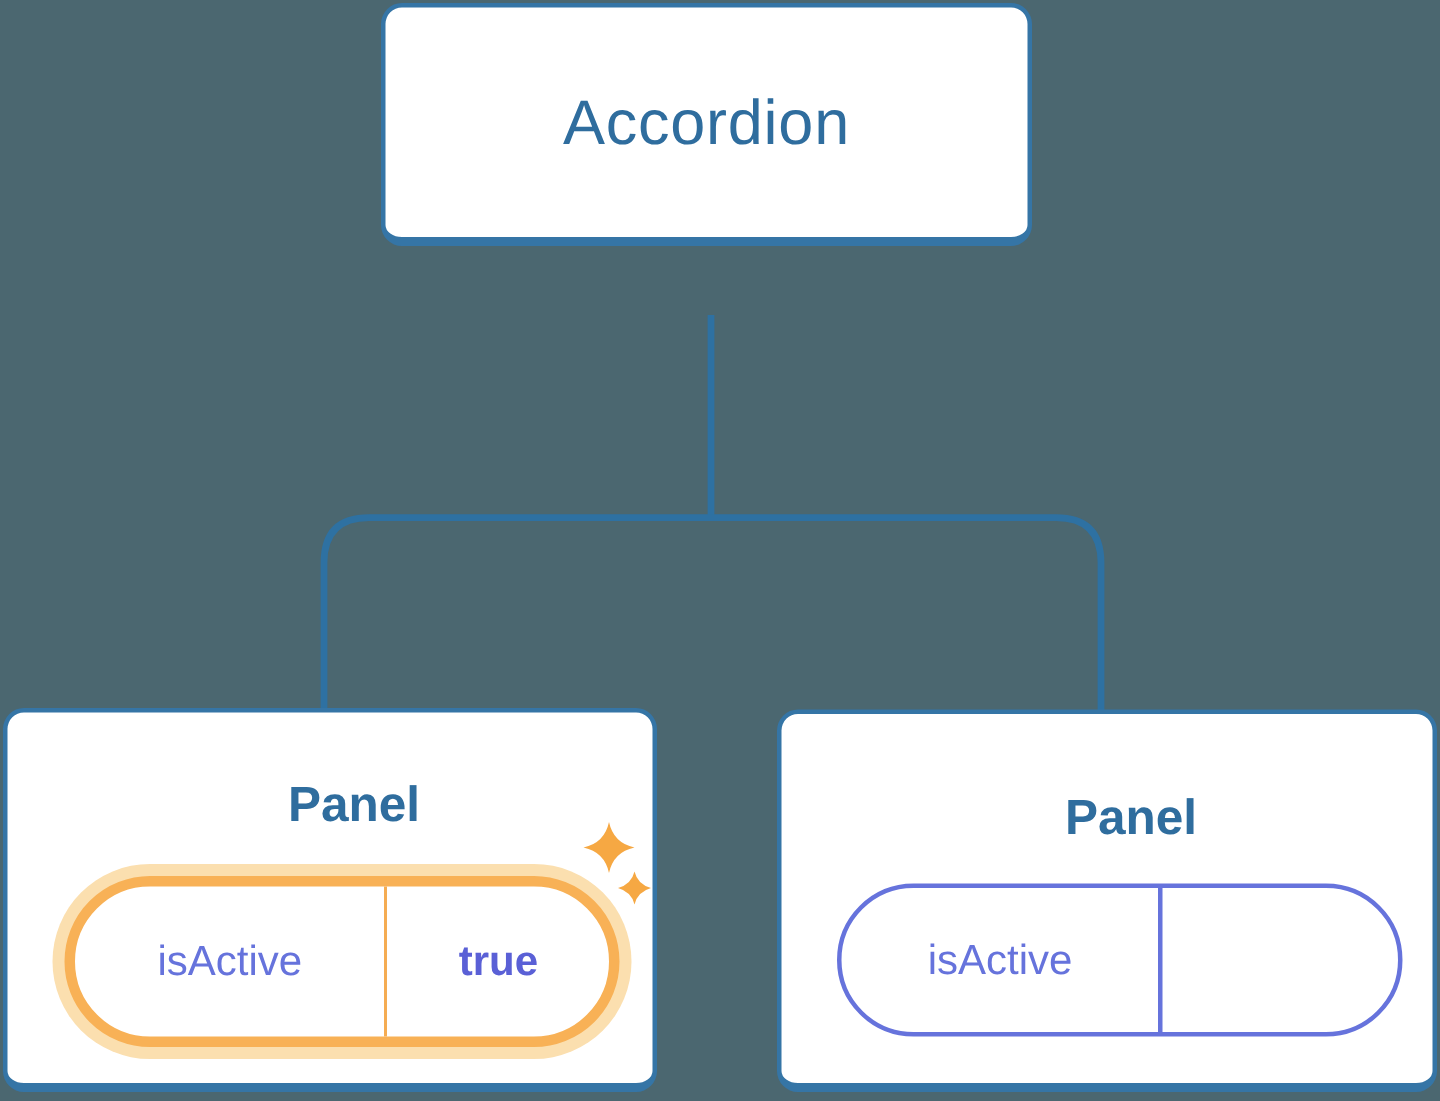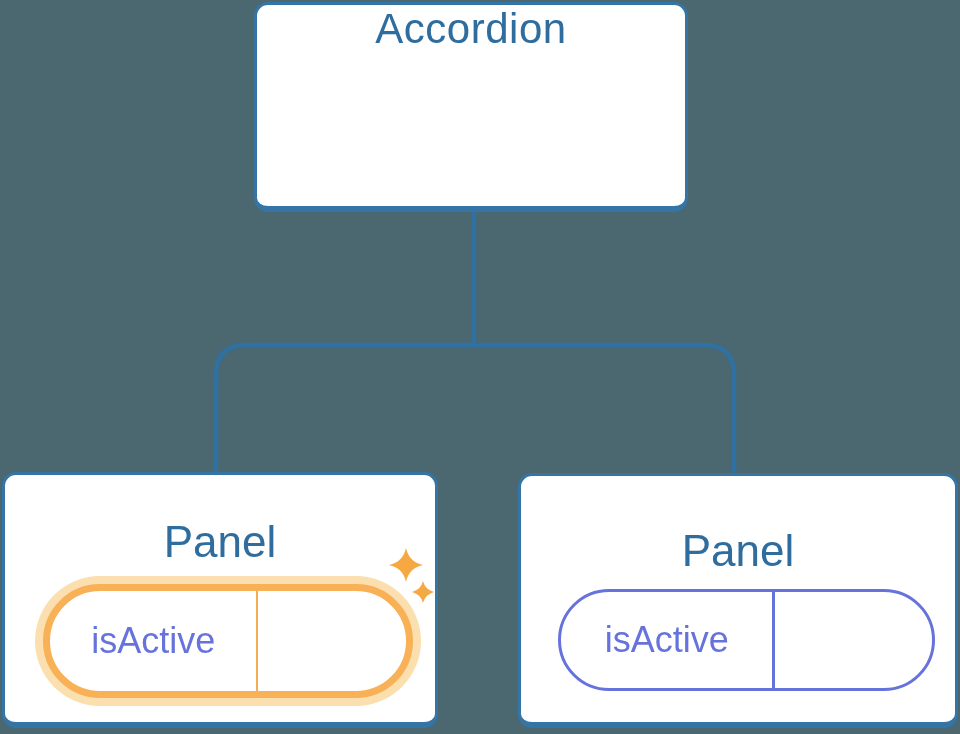--- a/index.html
+++ b/index.html
@@ -14,42 +14,43 @@
   .node {
     position: absolute;
     background: #ffffff;
     border: 3px solid #3575A6;
     border-bottom-width: 6px;
     border-radius: 14px;
     box-sizing: border-box;
   }
   .root-node {
     left: 254px; top: 2px;
-    width: 434px; height: 210px;
-    display: flex; align-items: flex-start; justify-content: center;
+    width: 434px; height: 162px;
+    display: flex; align-items: center; justify-content: center;
   }
   .root-label {
     color: #2F6D9E;
     font-size: 42px;
     font-weight: 400;
     letter-spacing: 0.5px;
   }
   .connectors {
     position: absolute;
     left: 0; top: 0;
   }
   .panel-left  { left: 2px;   top: 472px; width: 436px; height: 256px; }
   .panel-right { left: 518px; top: 473px; width: 440px; height: 255px; }
   .panel-title {
     position: absolute;
     left: 0; width: 100%;
     text-align: center;
     color: #2F6D9E;
-    font-size: 44px;
-    font-weight: 400;
+    font-size: 33px;
+    font-weight: 700;
+    padding-left: 16px;
   }
   .panel-left  .panel-title { top: 42px; }
   .panel-right .panel-title { top: 50px; }
   .pill {
     position: absolute;
     box-sizing: border-box;
     background: #ffffff;
     display: flex;
     align-items: stretch;
   }
@@ -63,21 +64,21 @@
   .pill-inactive {
     left: 37px; top: 113px;
     width: 377px; height: 102px;
     border: 3px solid #6673DC;
     border-radius: 51px;
   }
   .pill-cell {
     display: flex;
     align-items: center;
     justify-content: center;
-    font-size: 36px;
+    font-size: 28px;
     color: #6673DC;
   }
   .pill-cell.name { flex: 0 0 58%; }
   .pill-cell.value { flex: 1 1 auto; }
   .pill-active .pill-cell.name { border-right: 2px solid #F5AC52; }
   .pill-inactive .pill-cell.name { border-right: 3px solid #6673DC; flex-basis: 57%; }
   .pill-active .pill-cell.value {
     font-weight: 700;
     color: #5A60D6;
   }
@@ -97,20 +98,21 @@
   </svg>
 
   <div class="node root-node">
     <span class="root-label">Accordion</span>
   </div>
 
   <div class="node panel-left">
     <div class="panel-title">Panel</div>
     <div class="pill pill-active">
       <div class="pill-cell name">isActive</div>
+      <div class="pill-cell value">true</div>
     </div>
   </div>
 
   <svg class="sparkles" width="62" height="66" viewBox="0 0 62 66">
     <path d="M26,8 Q29,22 43,25 Q29,28 26,42 Q23,28 9,25 Q23,22 26,8 Z" fill="#F6A843"></path>
     <path d="M43,41 Q45,49.5 54,52 Q45,54.5 43,63 Q41,54.5 32,52 Q41,49.5 43,41 Z" fill="#F6A843"></path>
   </svg>
 
   <div class="node panel-right">
     <div class="panel-title">Panel</div>

